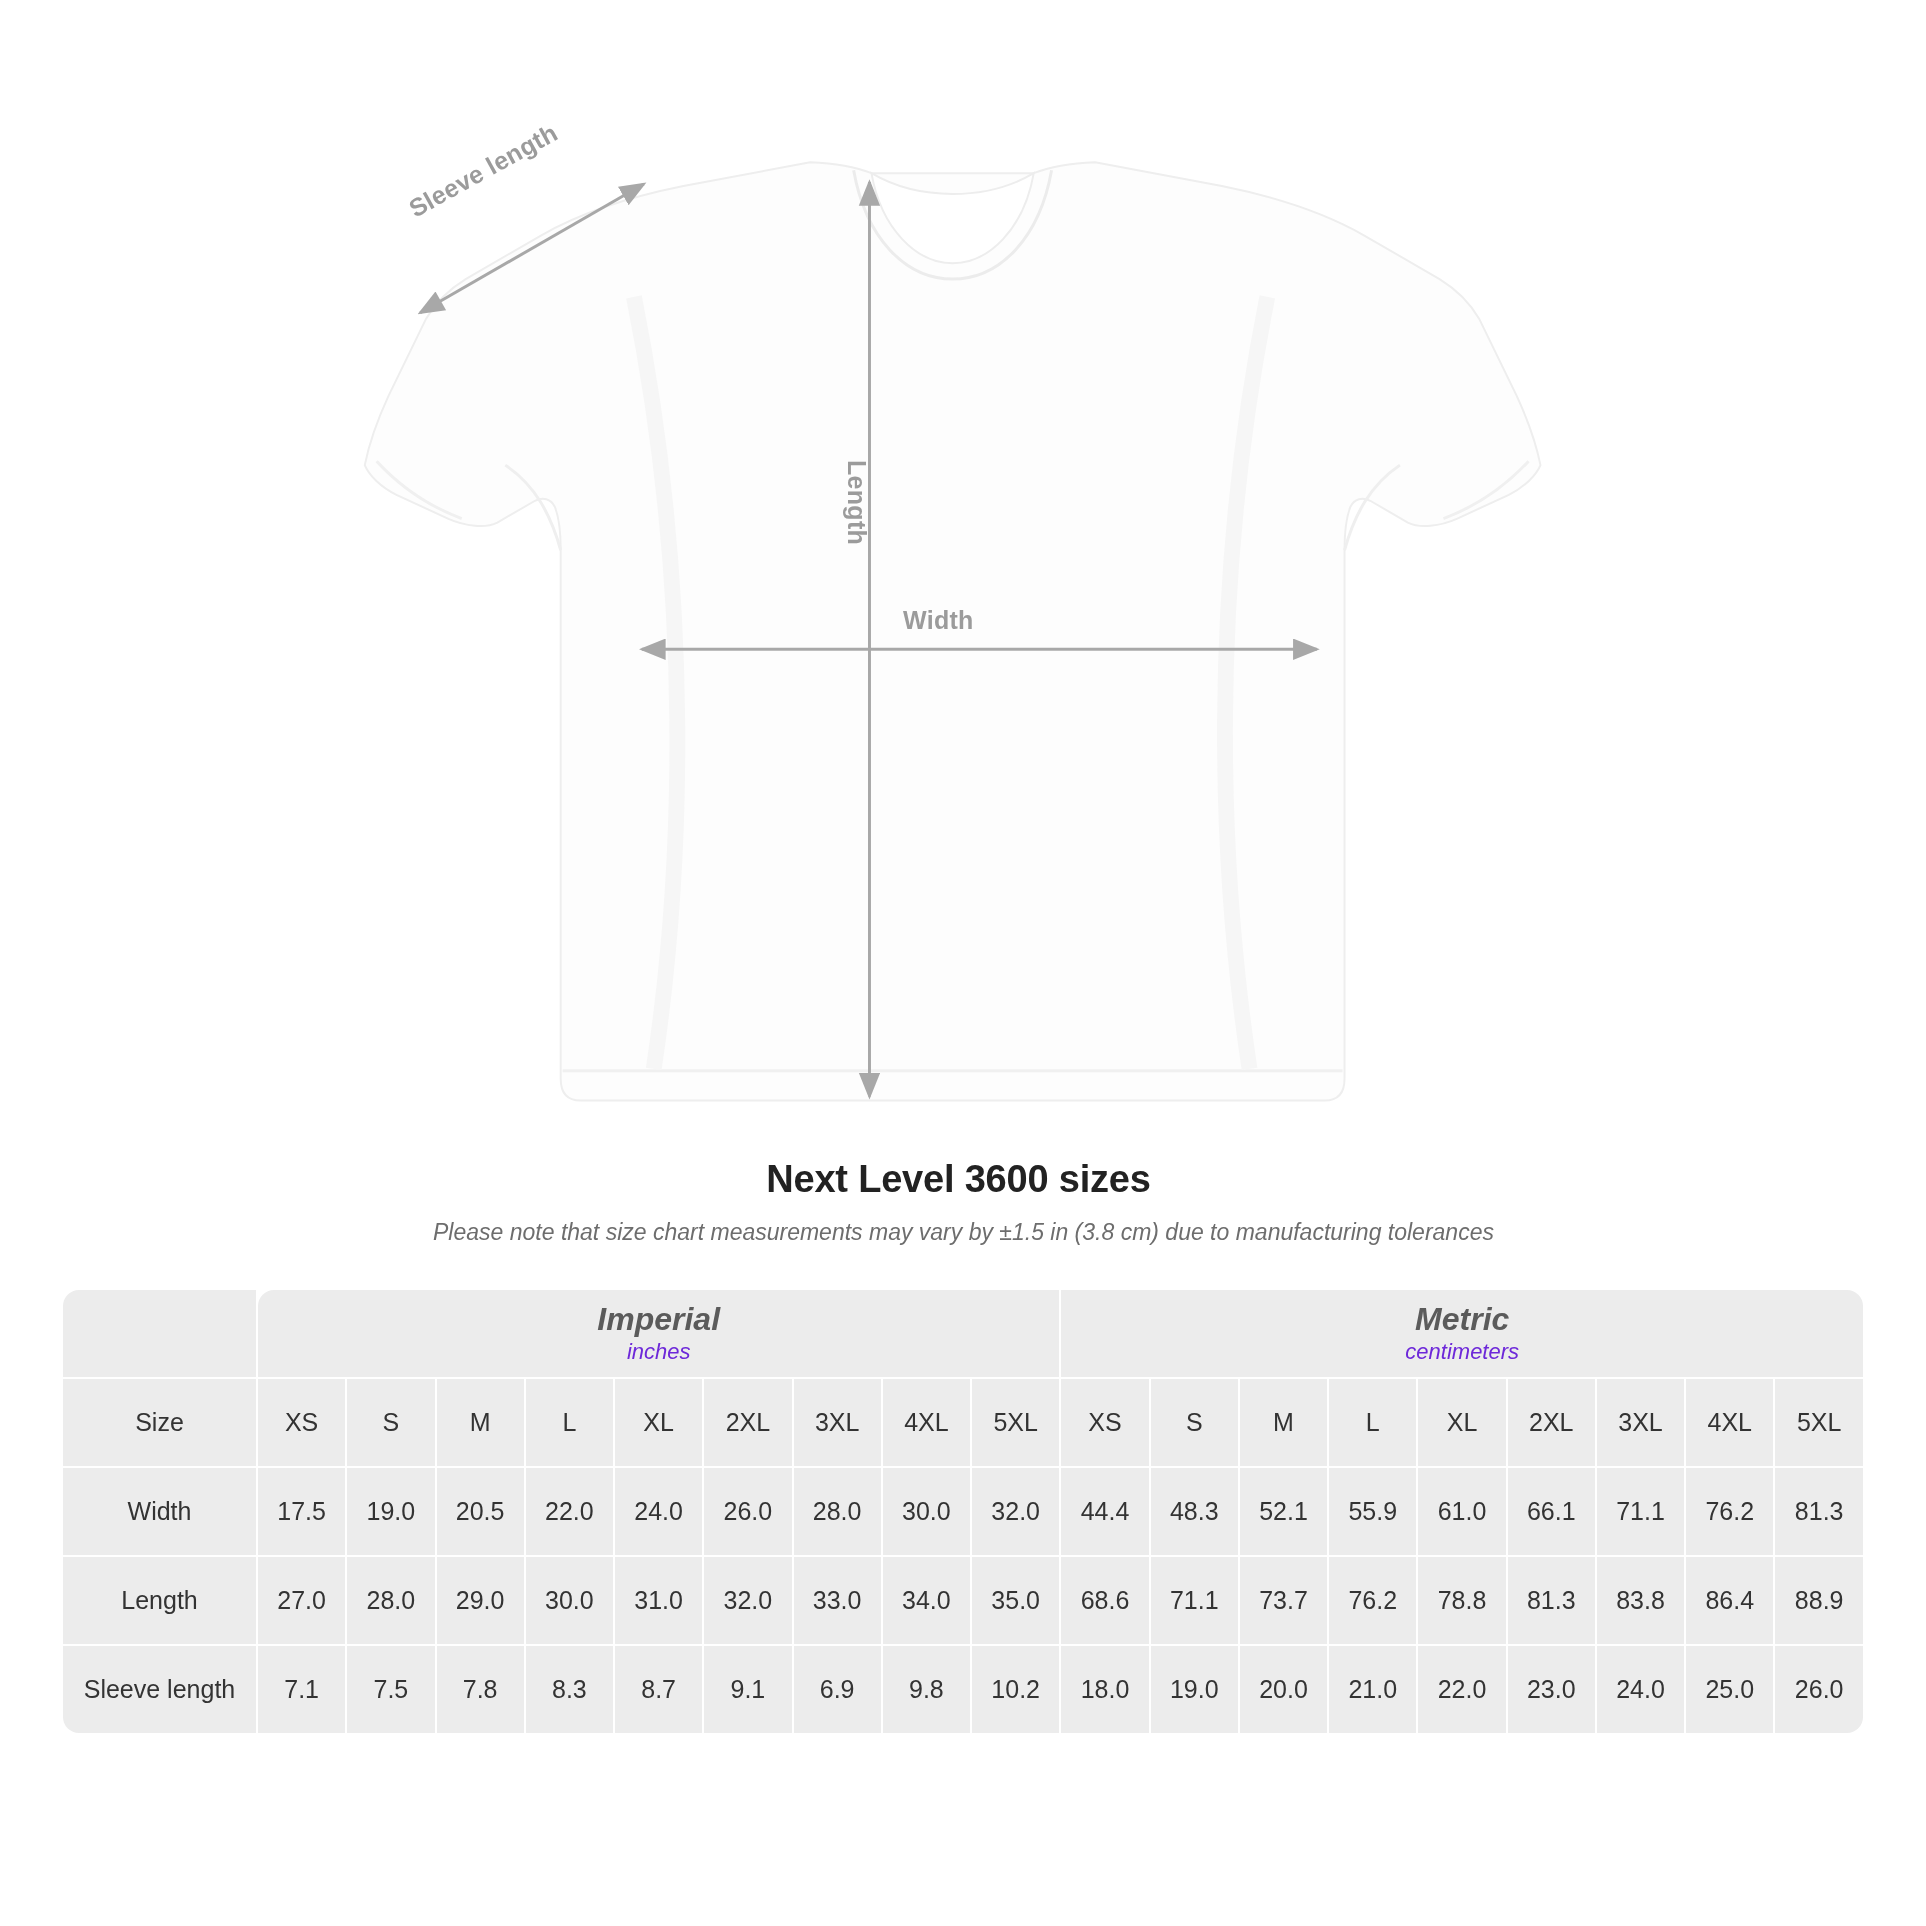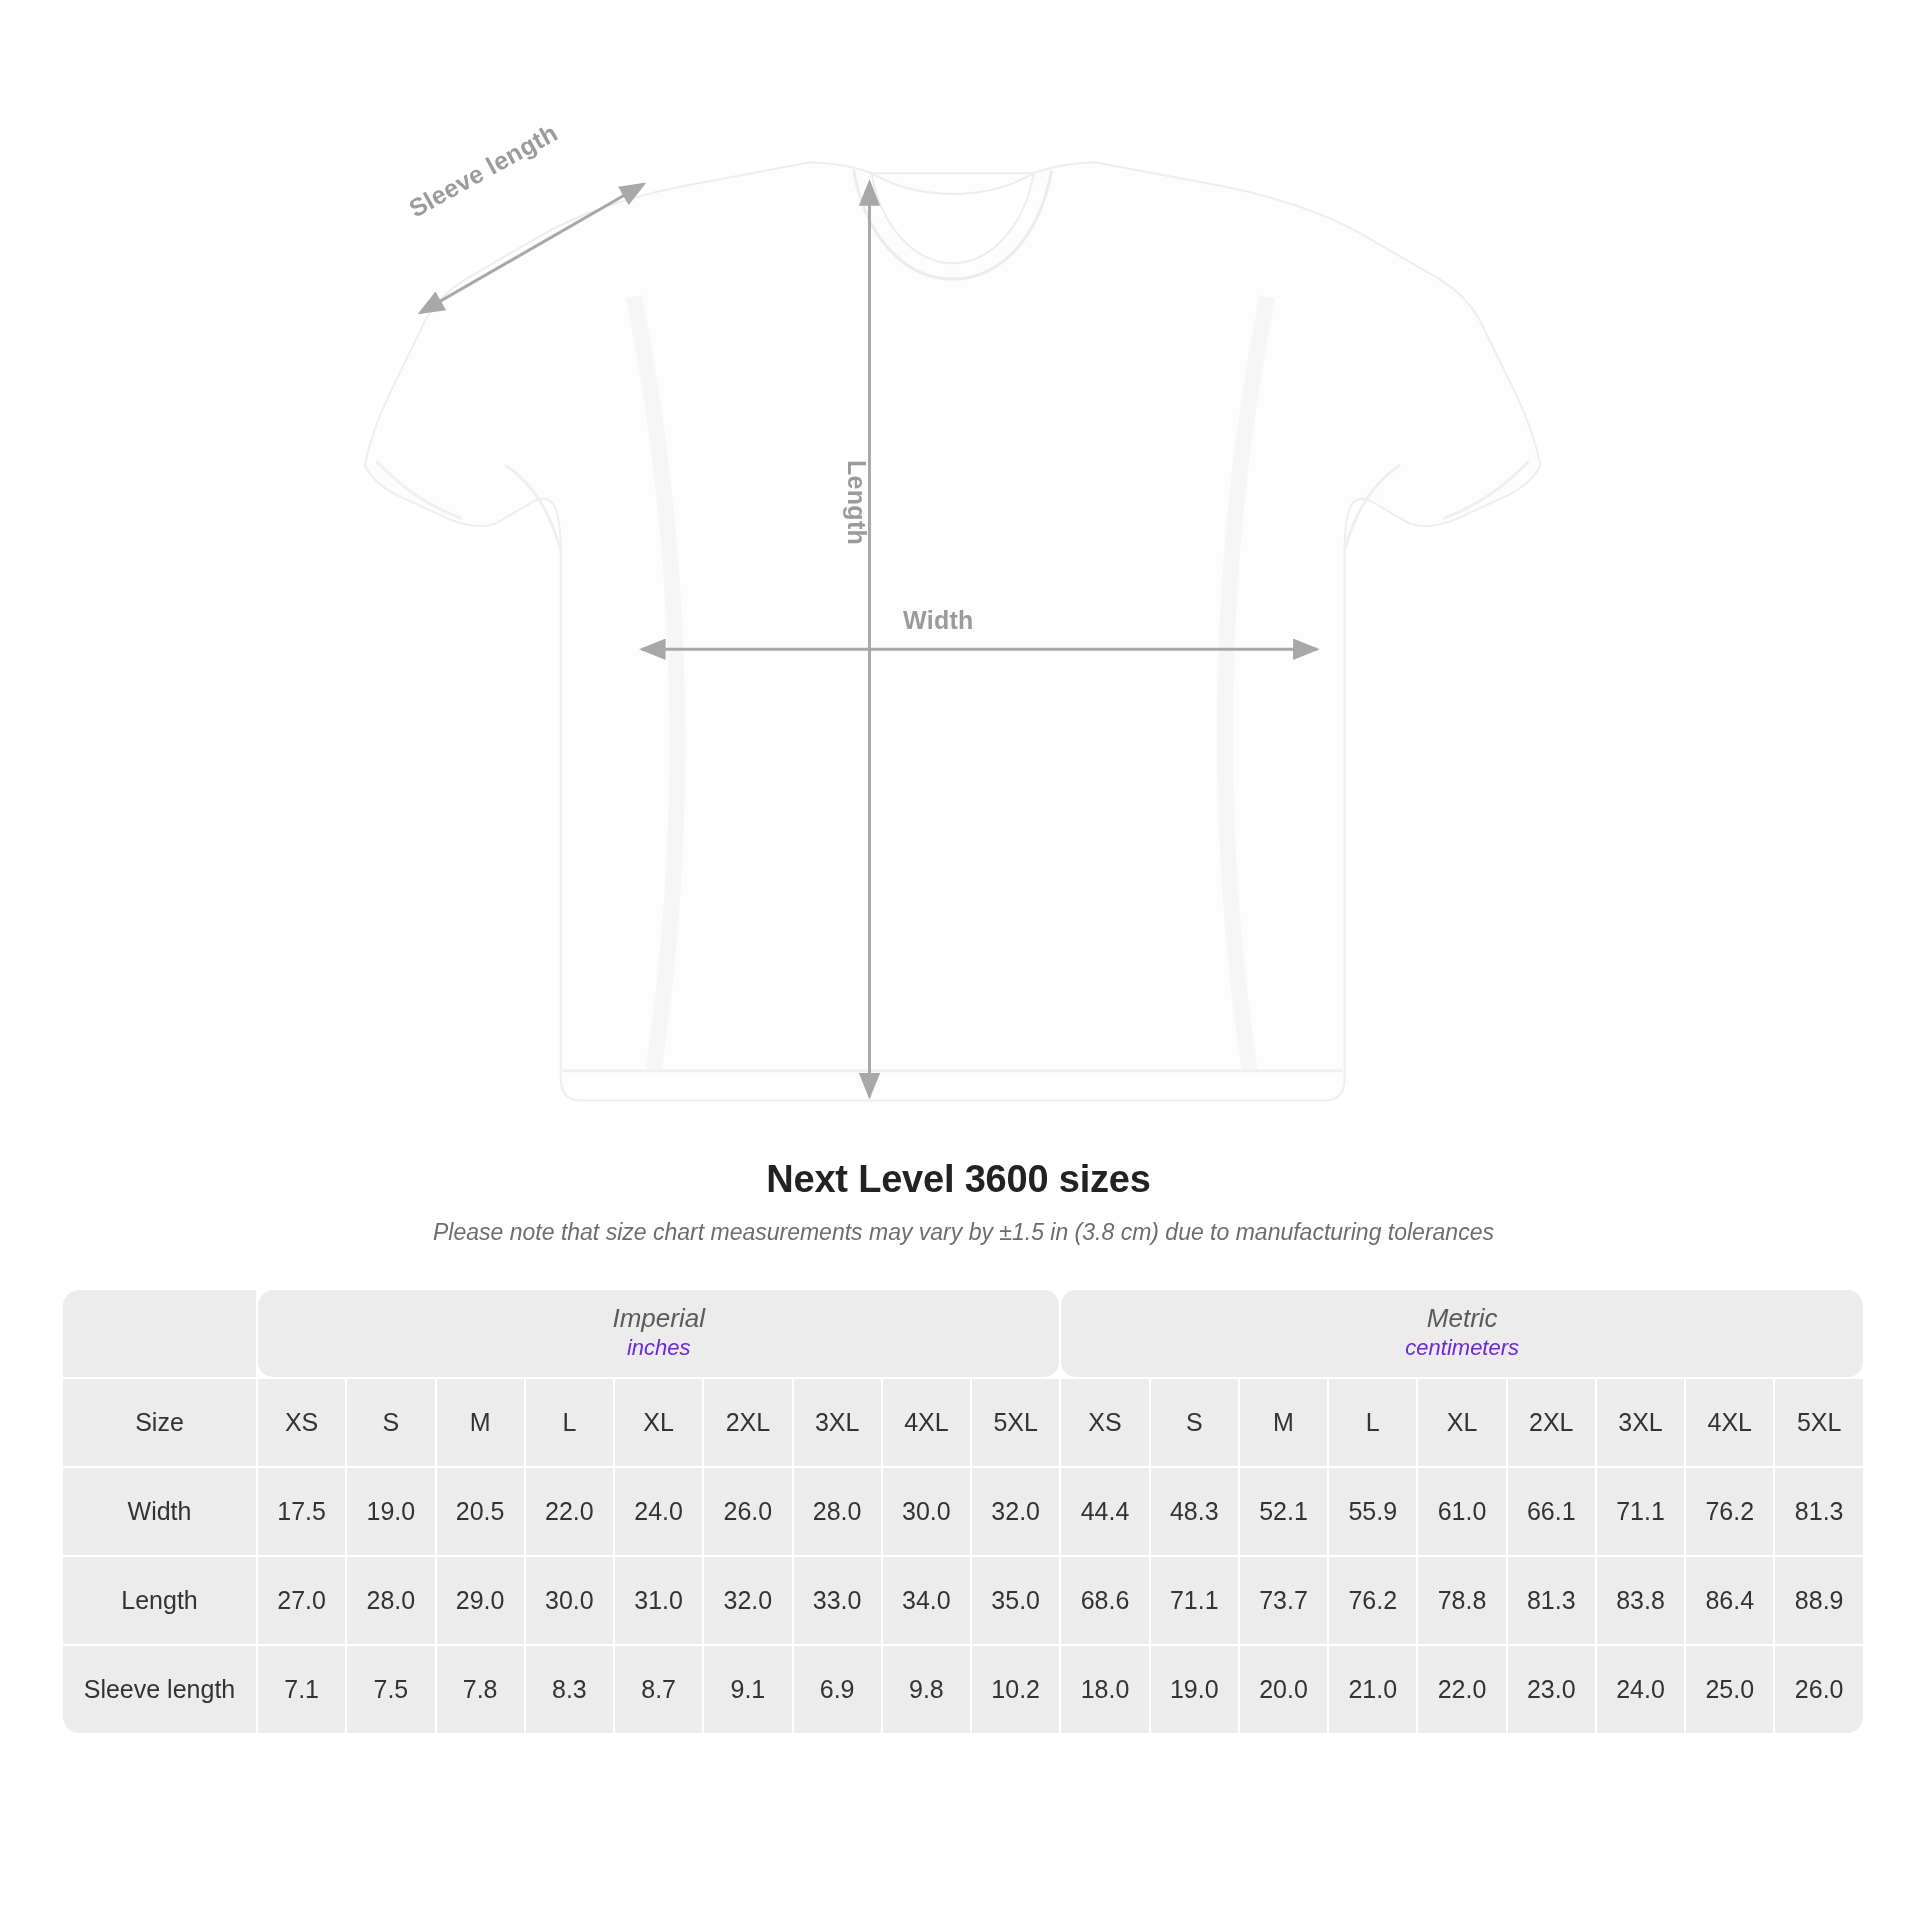--- a/index.html
+++ b/index.html
@@ -93,26 +93,25 @@
     vertical-align: middle;
     font-size: 25px;
     color: #333;
     padding: 0;
     height: 87px;
     font-weight: normal;
   }
   .unit-head {
     background: #ececec;
     height: 115px;
-    border-radius: 15px;
   }
   .unit-head .unit-name {
-    font-size: 26px;
+    font-size: 32px;
     font-style: italic;
-    font-weight: normal;
+    font-weight: bold;
     color: #5b5b5b;
     line-height: 1.15;
   }
   .unit-head .unit-sub {
     font-size: 22px;
     font-style: italic;
     color: #6d28d9;
     line-height: 1.3;
   }
   .corner-cell {

